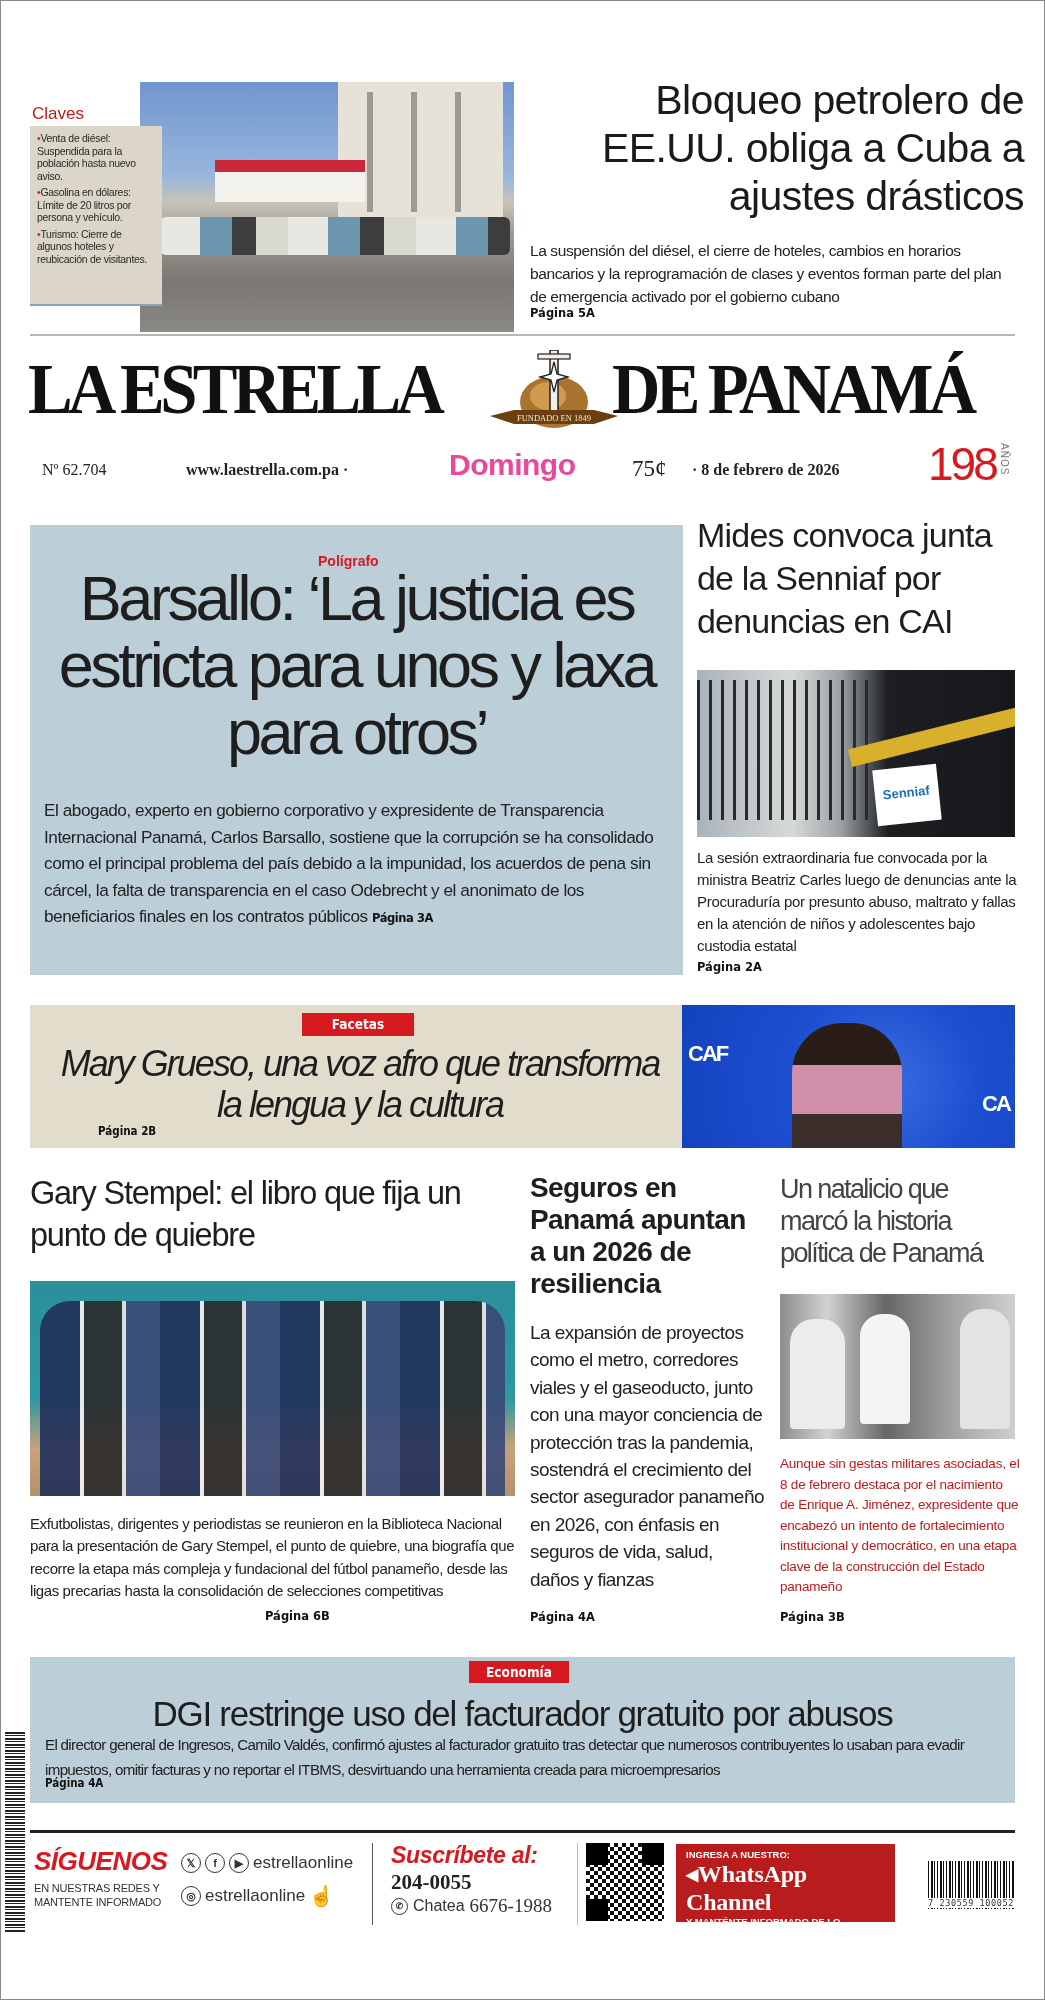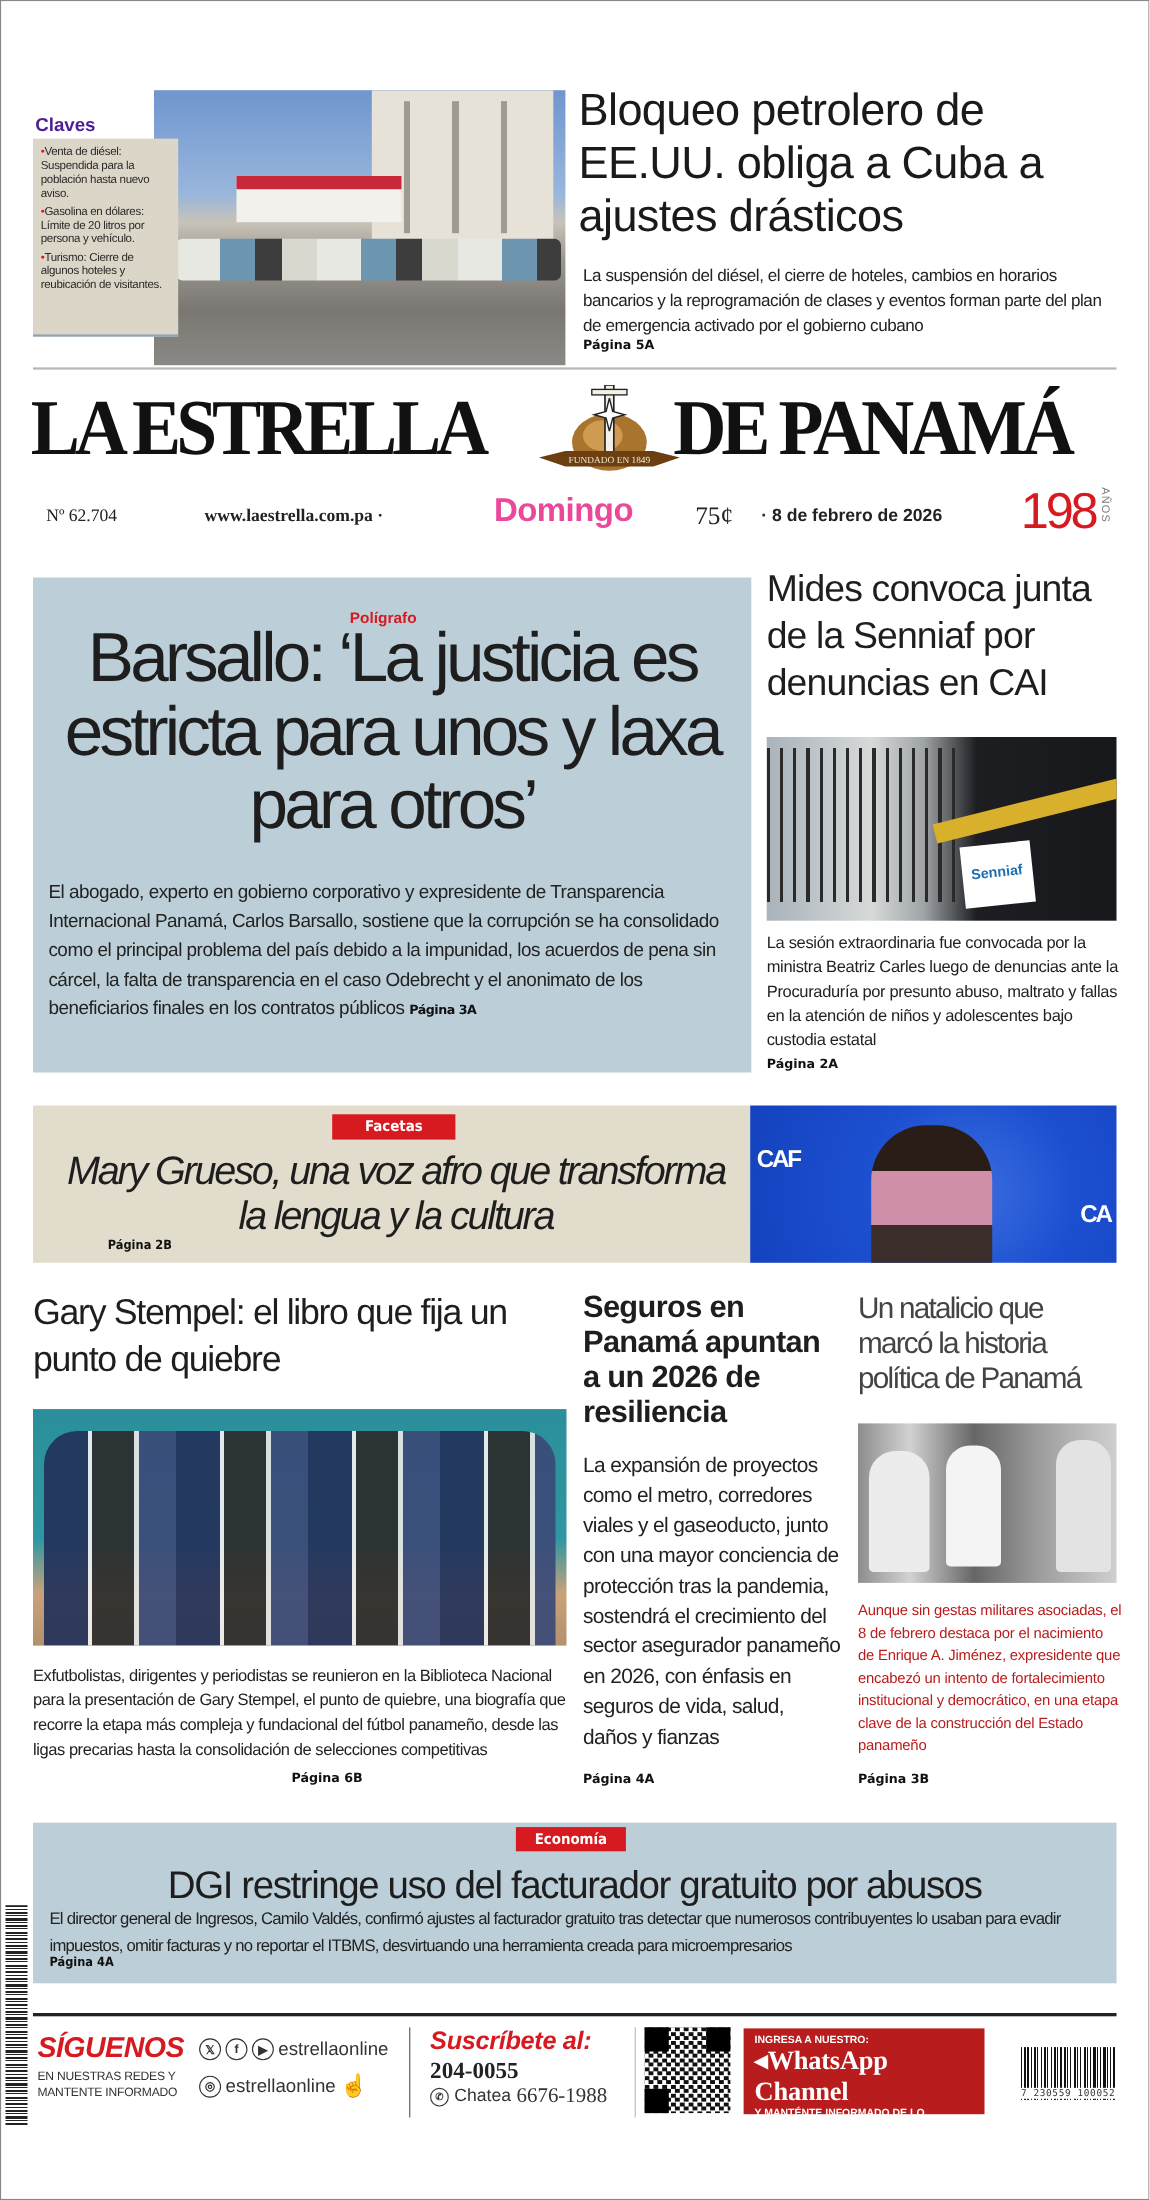--- a/index.html
+++ b/index.html
@@ -10,39 +10,39 @@
 
   
   .photo-cuba { left: 140px; top: 82px; width: 374px; height: 250px;
     background: linear-gradient(180deg, #6f96cf 0%, #9ab6dc 38%, #c7c3b8 48%, #9a9690 62%, #7a7772 80%, #8b8985 100%); overflow: hidden; }
   .photo-cuba .bldg { position: absolute; left: 198px; top: 0; width: 165px; height: 150px; background: #e6e2d8; }
   .photo-cuba .bldg::before { content: ""; position: absolute; inset: 10px 15px 20px 15px;
     background: repeating-linear-gradient(90deg, transparent 0 14px, #6b6b66 14px 20px, transparent 20px 44px); opacity: .6; }
   .photo-cuba .station { position: absolute; left: 75px; top: 78px; width: 150px; height: 42px; background: #f3f1ec; border-top: 12px solid #c9273a; }
   .photo-cuba .cars { position: absolute; left: 20px; top: 135px; width: 350px; height: 38px;
     background: repeating-linear-gradient(90deg, #e8e8e2 0 40px, #6d96b0 40px 72px, #3d3d3d 72px 96px, #d8d8cf 96px 128px); border-radius: 6px; }
-  .claves-title { left: 32px; top: 104px; font-weight: 700; font-size: 17px; color: #4c1d95; }
+  .claves-title { left: 32px; top: 104px; font-weight: 400; font-size: 17px; color: #b91c1c; }
   .claves-box { left: 30px; top: 126px; width: 132px; height: 180px; background: #dcd6c8; border-bottom: 2px solid #8fa3b7; padding: 6px 5px 4px 7px; }
   .claves-item { font-size: 10.5px; line-height: 12.5px; color: #2a2a2a; margin-bottom: 4px; font-family: "Liberation Sans Narrow","Liberation Sans", sans-serif; letter-spacing: -0.3px; }
   .claves-item .dot { color: #d71920; }
-  .top-head { left: 526px; top: 76px; width: 480px; font-size: 41px; line-height: 48px; letter-spacing: -0.6px; color: #1a1a1a; }
+  .top-head { left: 544px; top: 76px; width: 480px; font-size: 41px; line-height: 48px; letter-spacing: -0.6px; color: #1a1a1a; text-align: right; }
   .top-deck { left: 530px; top: 239px; width: 480px; font-size: 15.5px; line-height: 23px; color: #222; letter-spacing: -0.4px; }
   .pagina { font-weight: 900; font-size: 11.5px; font-family: "DejaVu Sans", sans-serif; color: #111; }
   .top-pag { left: 530px; top: 306px; }
   .rule1 { left: 30px; top: 334px; width: 985px; height: 2px; background: #b6b6b6; }
 
   
   .mast-left { left: 28px; top: 349px; font-family: "Liberation Serif", serif; font-weight: 700; font-size: 72px; letter-spacing: -5px; transform: scaleX(0.93); transform-origin: left top; color: #111; line-height: 80px; }
   .mast-right { left: 612px; top: 349px; font-family: "Liberation Serif", serif; font-weight: 700; font-size: 72px; letter-spacing: -5px; transform: scaleX(0.93); transform-origin: left top; color: #111; line-height: 80px; }
   .emblem { left: 486px; top: 350px; width: 136px; height: 80px; }
   .meta-no { left: 42px; top: 461px; font-family: "Liberation Serif", serif; font-size: 16px; color: #222; }
   .meta-url { left: 186px; top: 461px; font-family: "Liberation Serif", serif; font-weight: 700; font-size: 16px; color: #222; }
   .meta-day { left: 449px; top: 448px; font-weight: 700; font-size: 30px; color: #ec4899; letter-spacing: -0.5px; }
   .meta-price { left: 632px; top: 456px; font-family: "Liberation Serif", serif; font-size: 23px; color: #222; }
-  .meta-date { left: 692px; top: 461px; font-family: Liberation Sans, sans-serif; font-weight: 700; font-size: 16px; color: #222; }
+  .meta-date { left: 692px; top: 461px; font-family: Liberation Serif, serif; font-weight: 700; font-size: 16px; color: #222; }
   .meta-years { left: 928px; top: 437px; font-size: 46px; color: #d71920; letter-spacing: -3px; font-weight: 300; }
   .meta-anos { left: 999px; top: 443px; font-size: 10px; color: #777; writing-mode: vertical-rl; letter-spacing: 1px; }
 
   
   .barsallo-box { left: 30px; top: 525px; width: 653px; height: 450px; background: #bcced8; }
   .kicker-red { font-weight: 900; font-size: 14px; color: #d71920; }
   .poligrafo { left: 318px; top: 553px; }
   .bar-head { left: 40px; top: 565px; width: 633px; text-align: center; font-size: 63px; line-height: 67px; letter-spacing: -3.5px; color: #1e1e1e; }
   .bar-body { left: 44px; top: 797px; width: 625px; font-size: 17.2px; line-height: 26.5px; color: #222; letter-spacing: -0.45px; }
 

